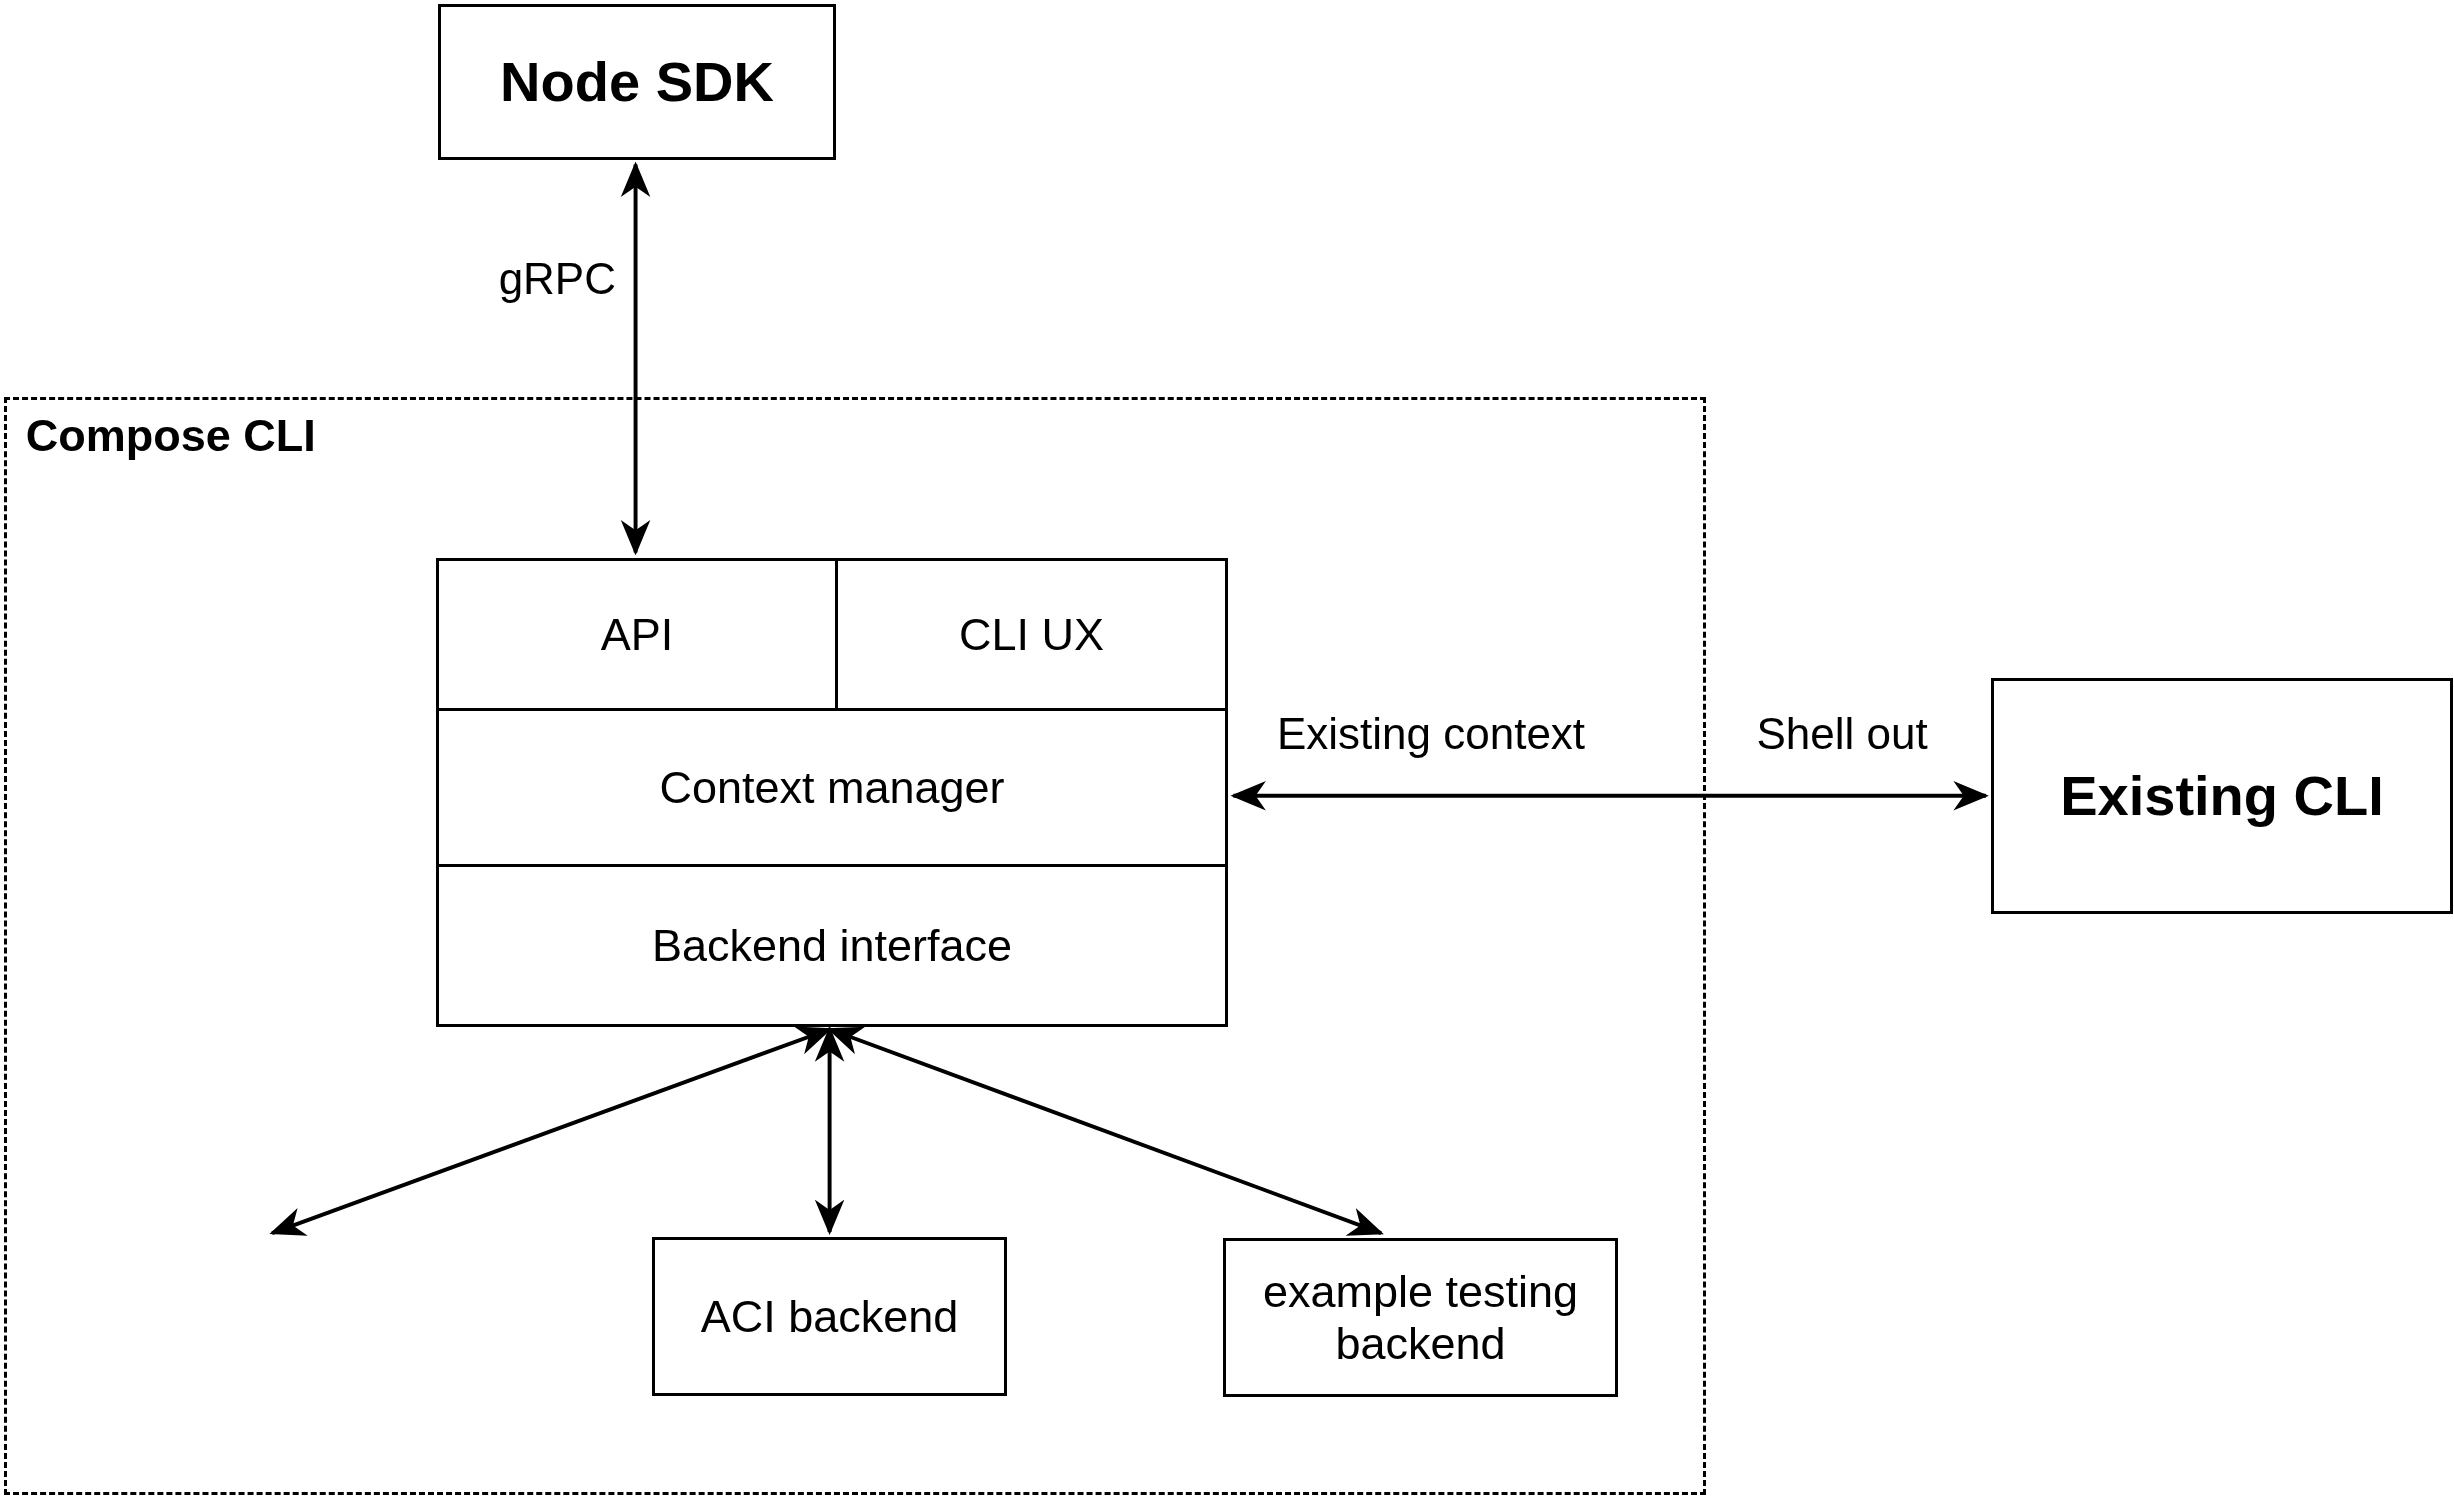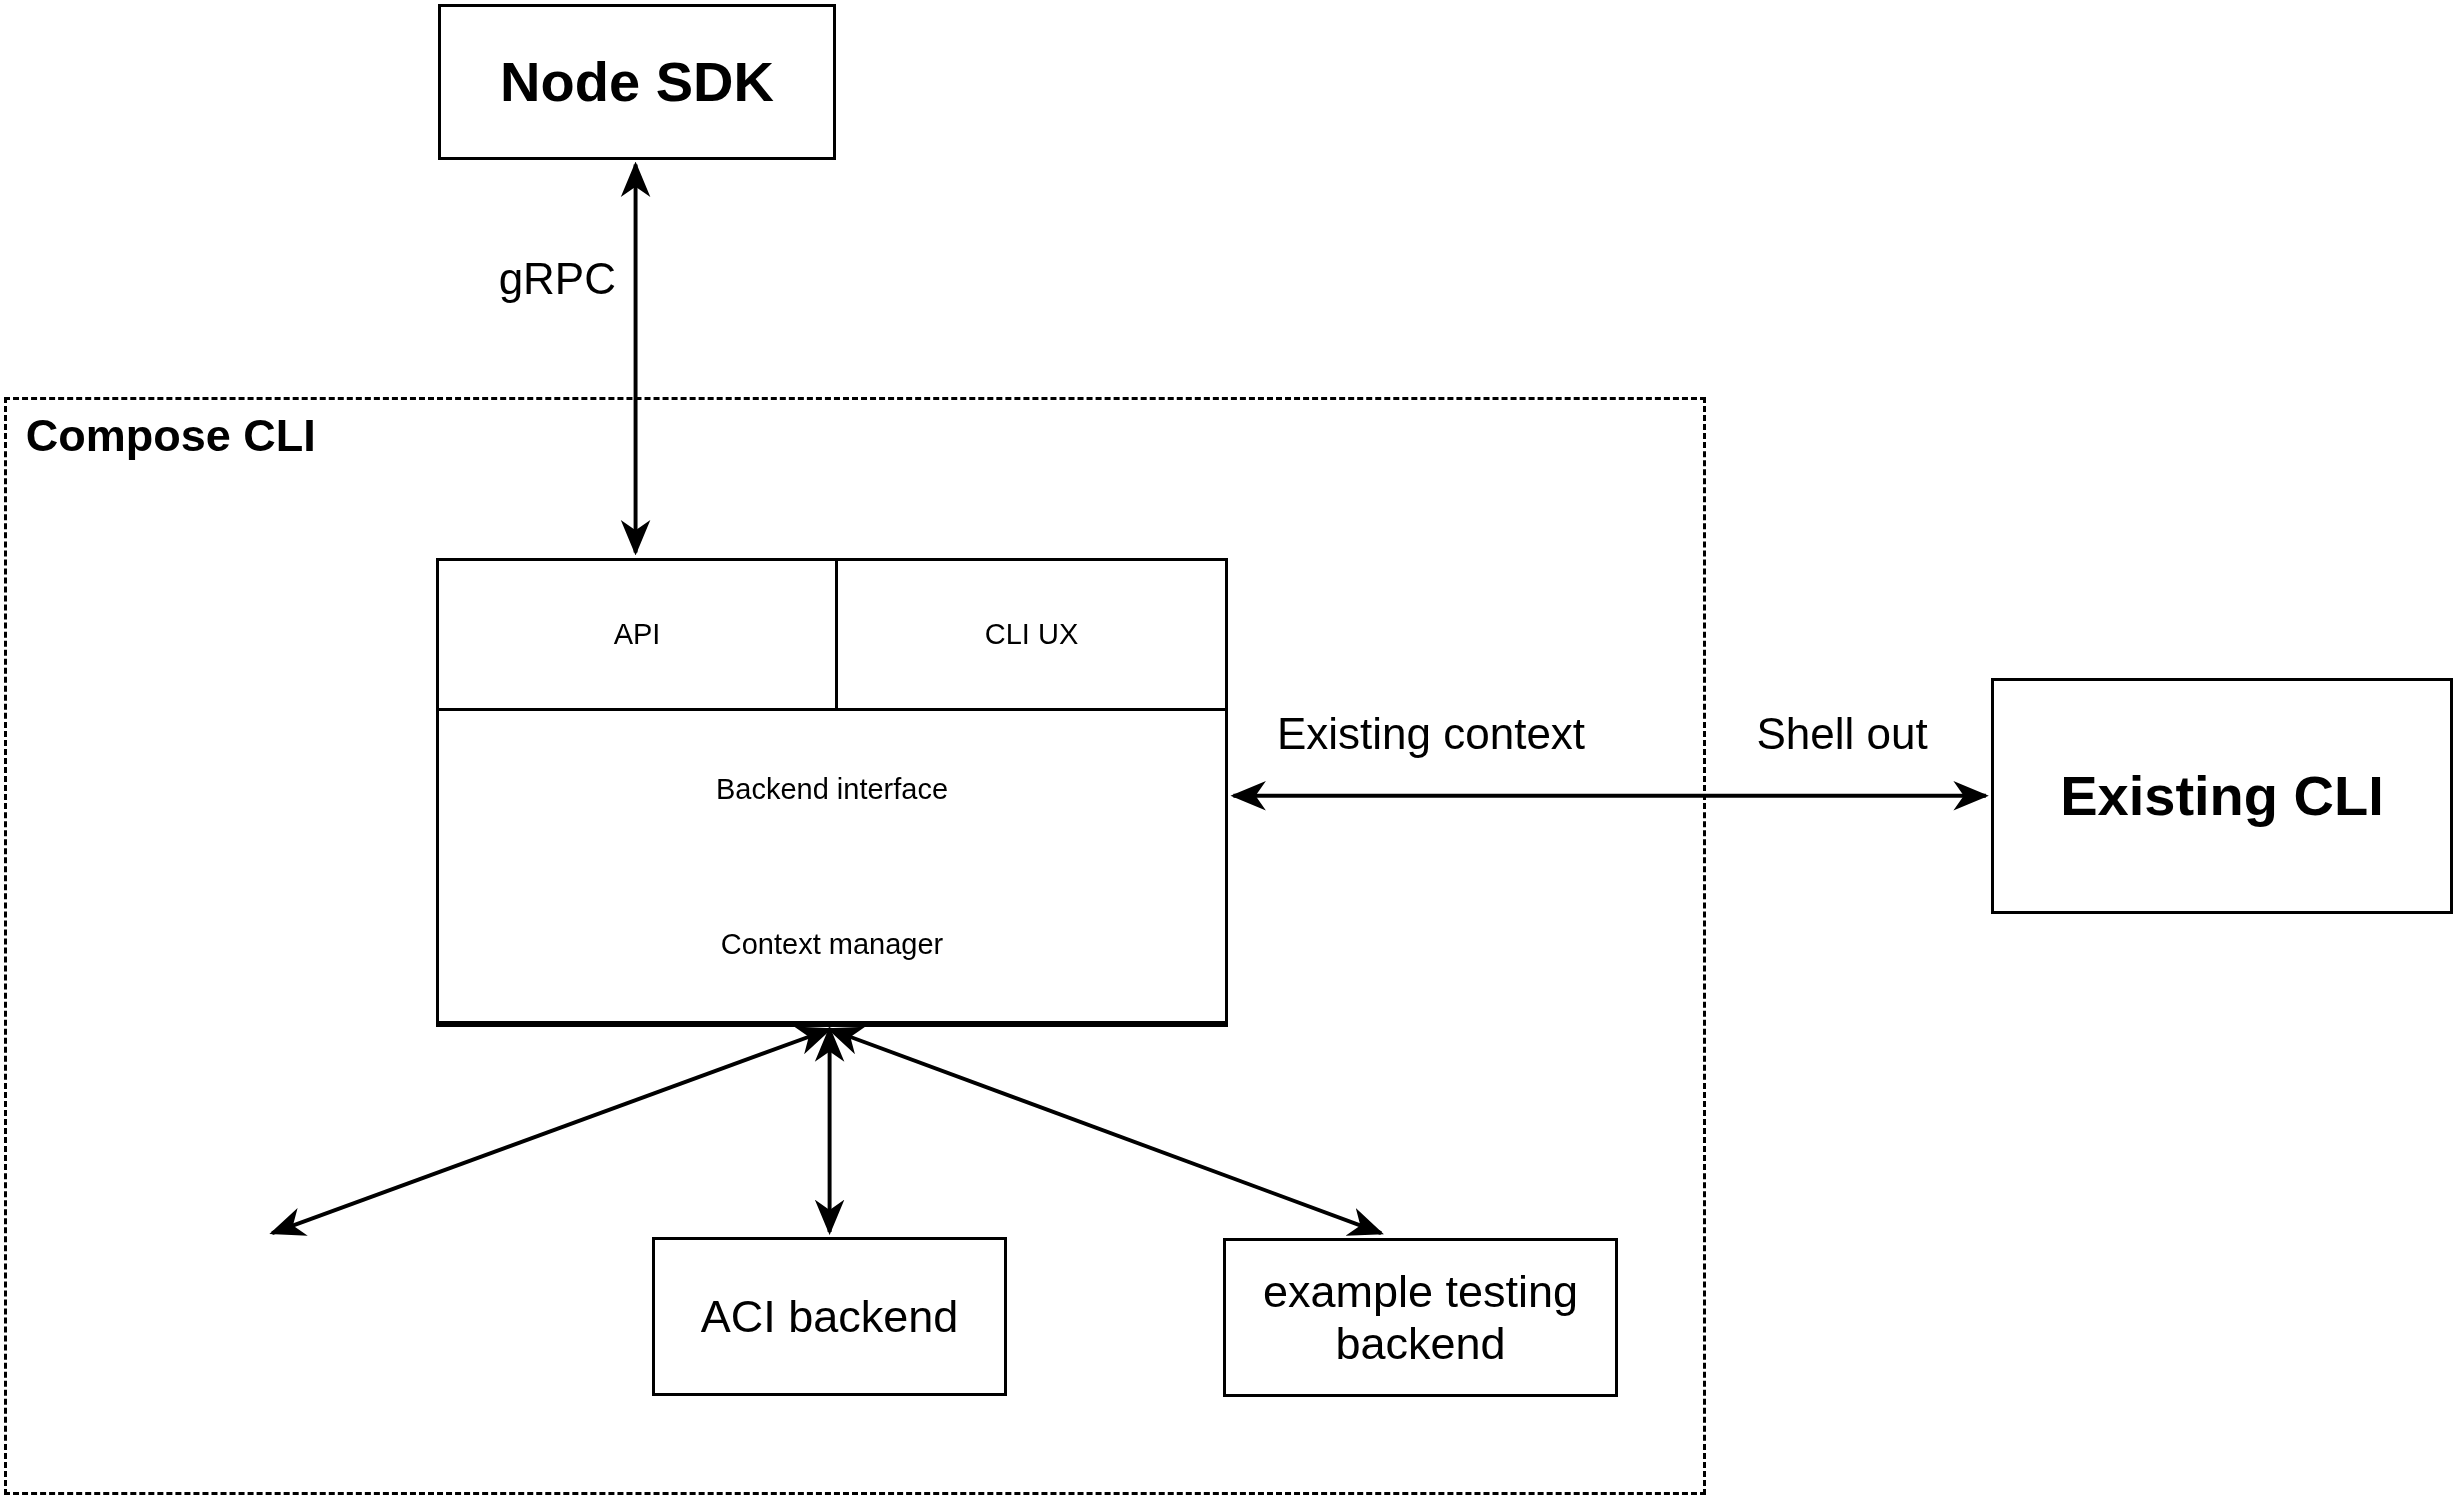--- a/index.html
+++ b/index.html
@@ -67,21 +67,21 @@
   .stack-row {
     display: flex;
     align-items: stretch;
     box-sizing: border-box;
   }
   .stack-row.divider { border-bottom: 3.9px solid #000000; }
   .cell {
     display: flex;
     align-items: center;
     justify-content: center;
-    font-size: 29px;
+    font-size: 45px;
     box-sizing: border-box;
   }
   .cell.api { width: 399px; border-right: 3.9px solid #000000; }
   .cell.cliux { flex: 1; }
   .cell.full { flex: 1; }
 
   .edge-label {
     position: absolute;
     font-size: 44px;
     white-space: nowrap;
@@ -131,28 +131,28 @@
 
   <div class="stack">
     <div class="stack-row divider">
       <div class="cell api">
         <span>API</span>
       </div>
       <div class="cell cliux">
         <span>CLI UX</span>
       </div>
     </div>
+    <div class="stack-row divider">
+      <div class="cell full">
+        <span>Context manager</span>
+      </div>
+    </div>
     <div class="stack-row">
       <div class="cell full">
         <span>Backend interface</span>
-      </div>
-    </div>
-    <div class="stack-row divider">
-      <div class="cell full">
-        <span>Context manager</span>
       </div>
     </div>
   </div>
 
   <div id="existing-cli" class="box bold">
     <span>Existing CLI</span>
   </div>
 
   <div id="aci-backend" class="box">
     <span>ACI backend</span>

